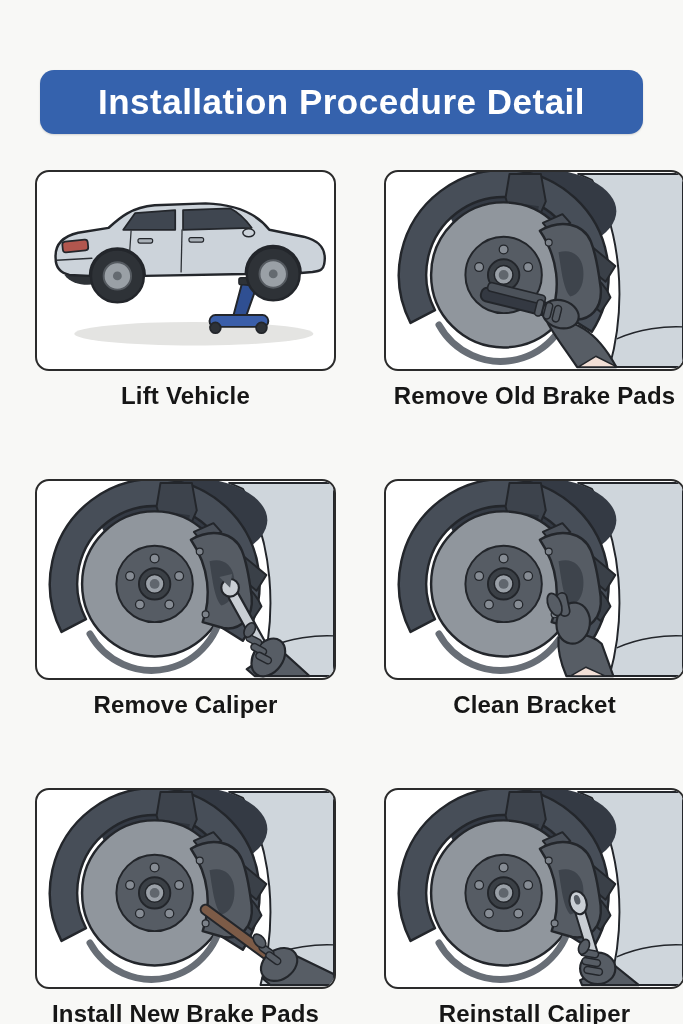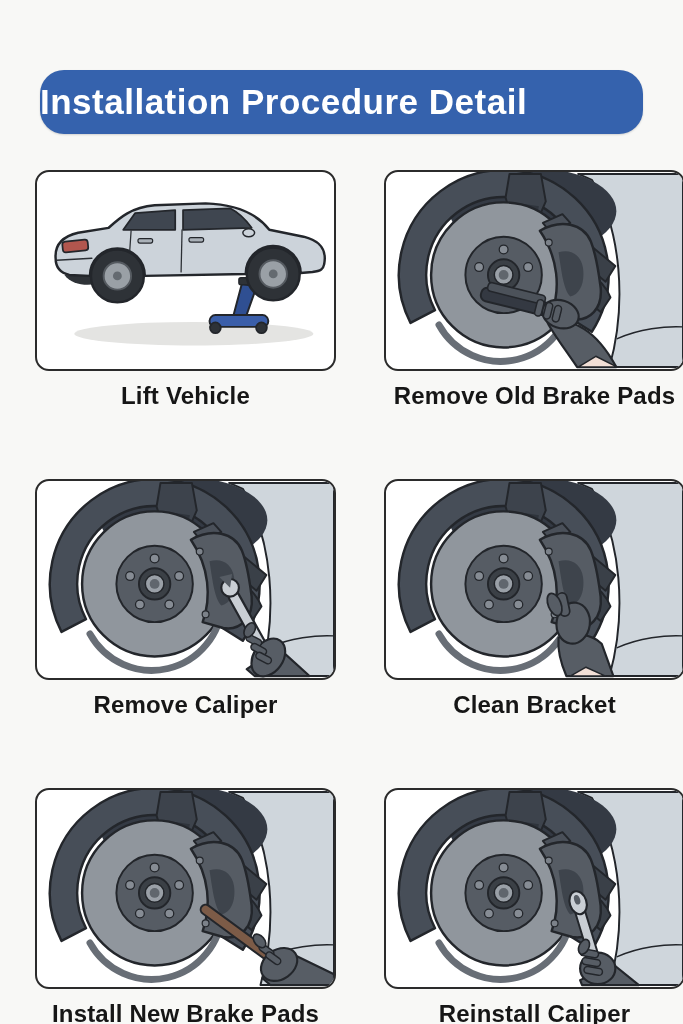--- a/index.html
+++ b/index.html
@@ -5,22 +5,22 @@
   html,body{margin:0;padding:0;}
   body{
     width:683px;height:1024px;
     background:#f8f8f6;
     font-family:"Liberation Sans", sans-serif;
     position:relative;
     overflow:hidden;
   }
   .header-banner{
     position:absolute;left:40px;top:70px;width:603px;height:64px;
-    background:#3562ad;border-radius:24px;
-    display:flex;align-items:center;justify-content:flex-start;
+    background:#3562ad;border-radius:14px;
+    display:flex;align-items:center;justify-content:center;
     box-shadow:0 1px 2px rgba(0,0,0,.15);
   }
   .header-banner h1{
     margin:0;color:#ffffff;font-size:35px;font-weight:bold;letter-spacing:.5px;
   }
   .steps-grid{
     position:absolute;left:35px;top:170px;width:613px;
     display:grid;grid-template-columns:301px 301px;column-gap:11px;gap:48px;
   }
   figure.step{margin:0;display:flex;flex-direction:column;}

